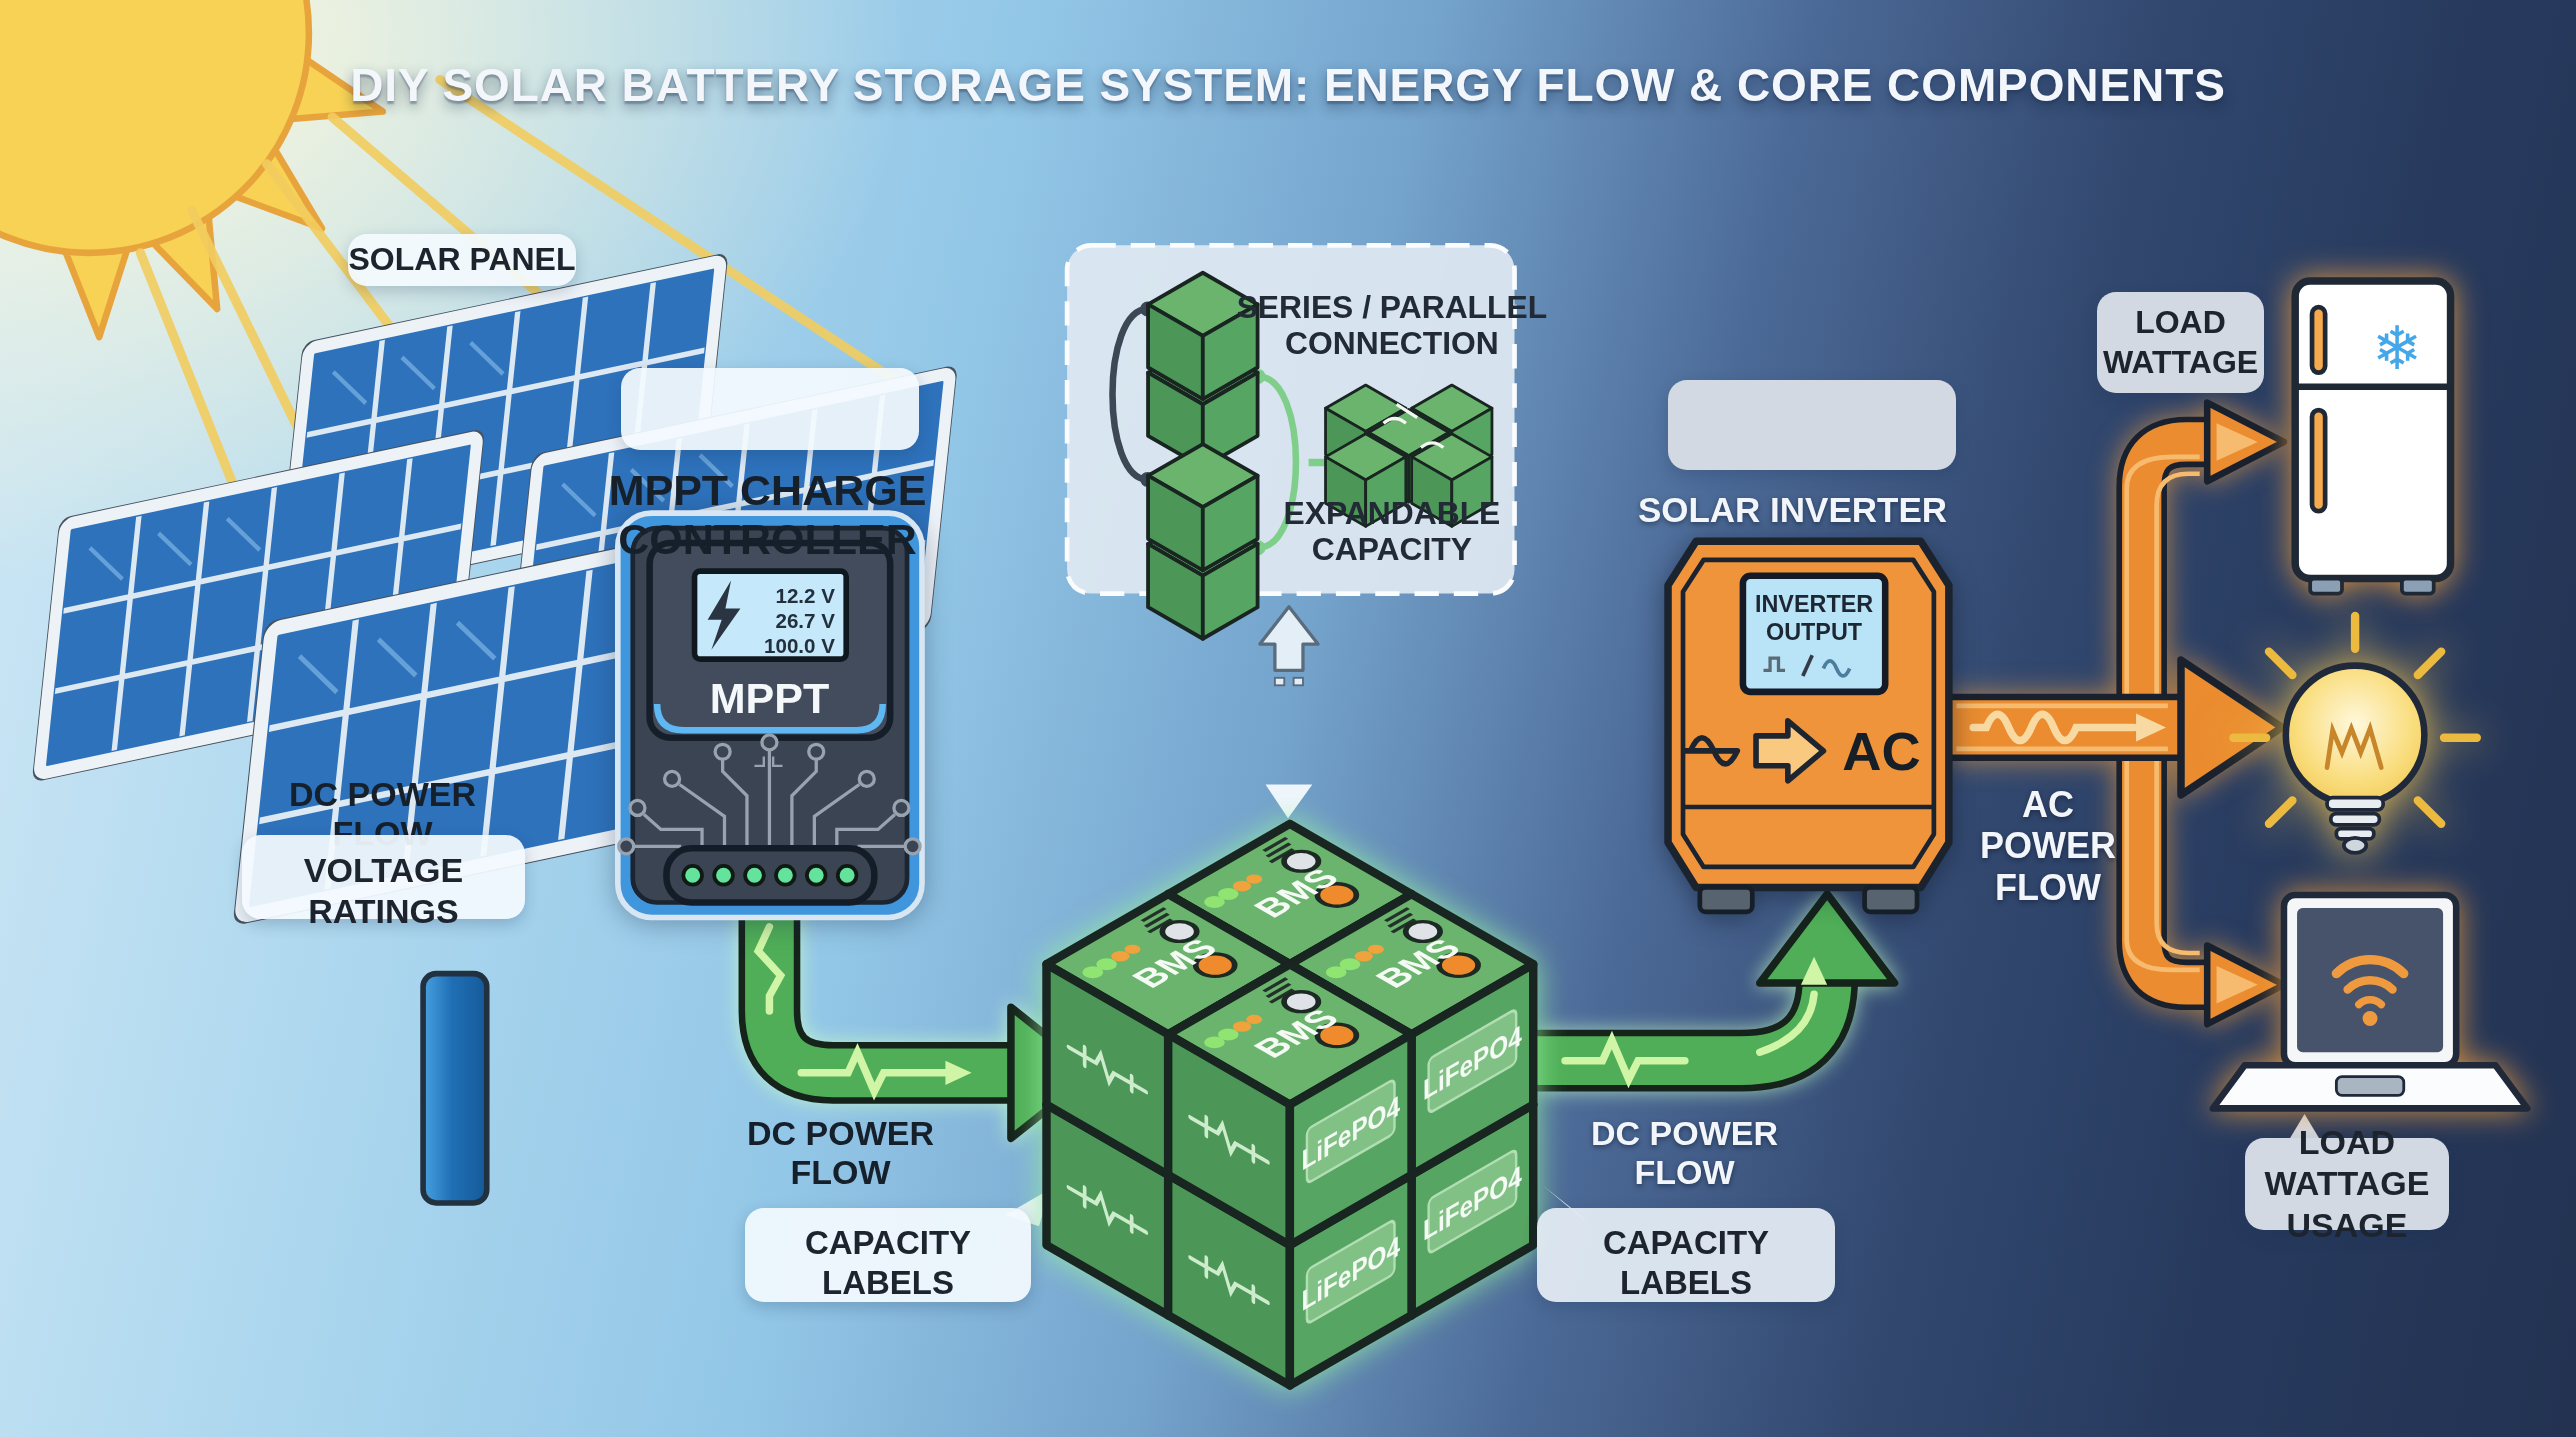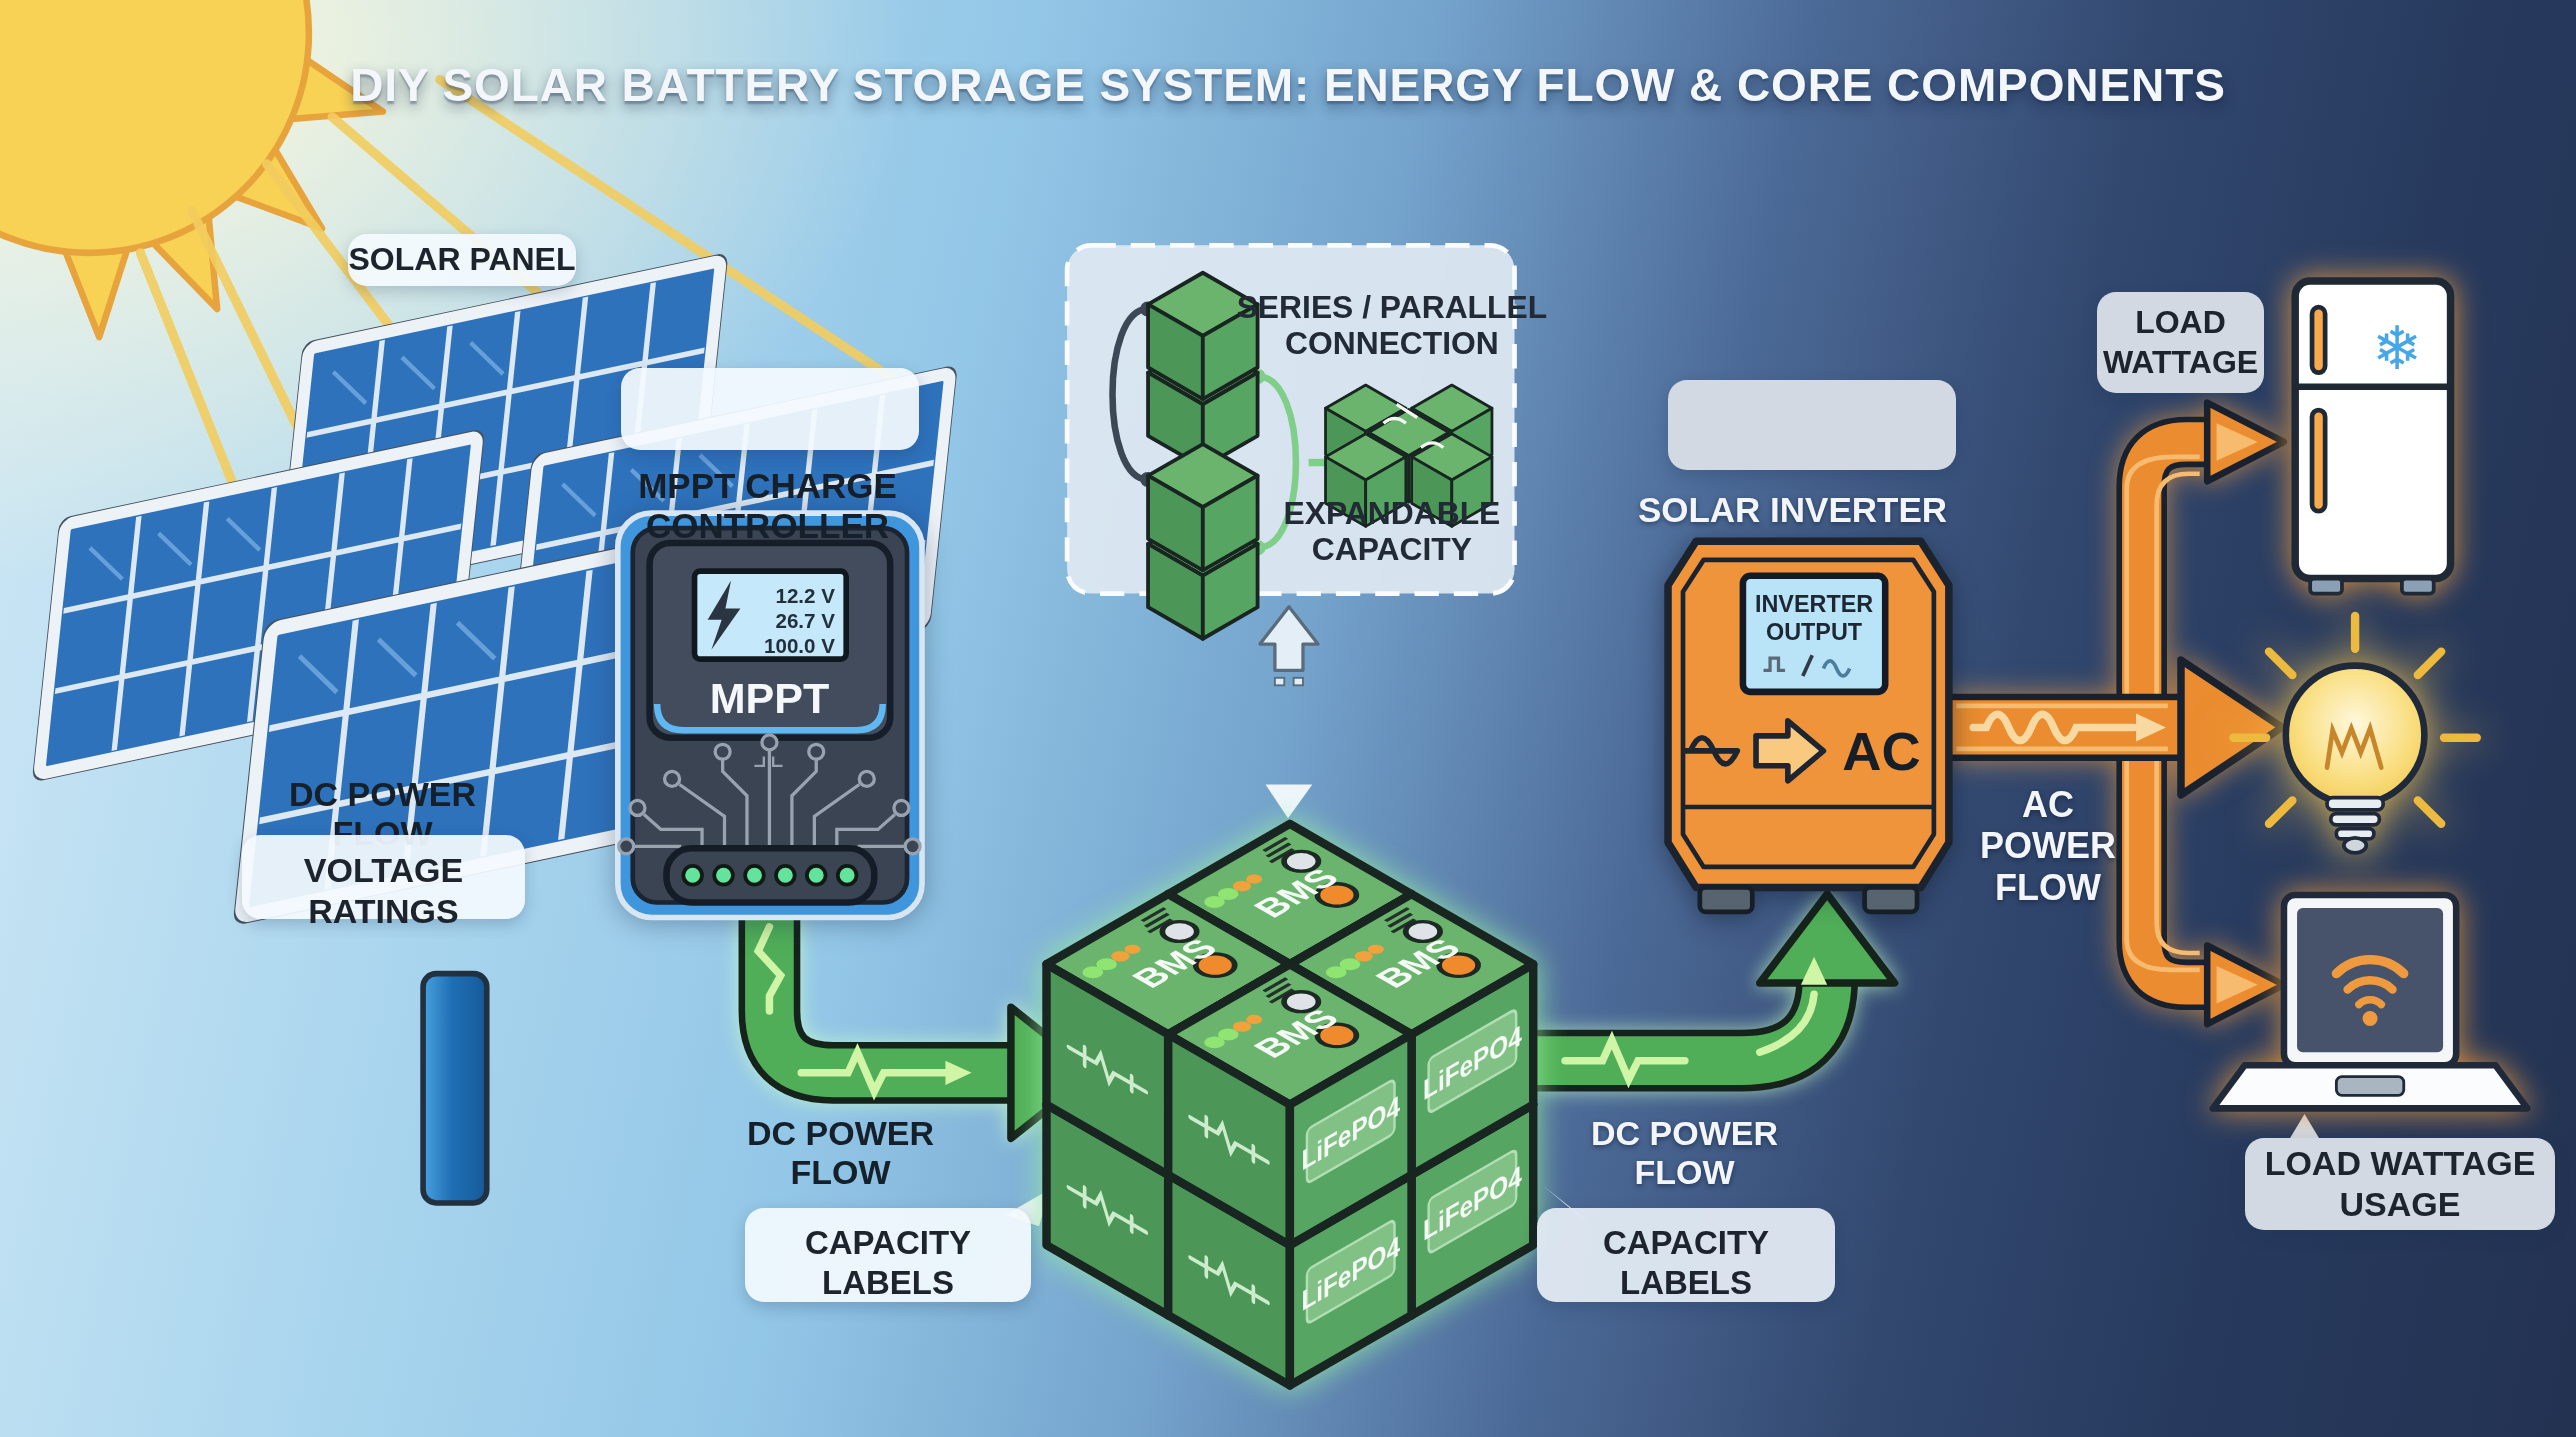--- a/index.html
+++ b/index.html
@@ -362,21 +362,21 @@
 </svg>
 
 <div class="ov page-title">DIY SOLAR BATTERY STORAGE SYSTEM: ENERGY FLOW &amp; CORE COMPONENTS</div>
 
 <div class="ov box" style="left:348px;top:234px;width:228px;height:52px;font-size:32px;">
   <span>SOLAR PANEL</span>
 </div>
 
 <div class="ov box" style="left:621px;top:368px;width:298px;height:82px;"></div>
 
-<div class="ov flow-label" style="left:543px;top:466px;width:449px;font-size:35px;">MPPT CHARGE CONTROLLER</div>
+<div class="ov flow-label" style="left:543px;top:466px;width:449px;font-size:43px;">MPPT CHARGE CONTROLLER</div>
 
 <div class="ov flow-label" style="left:242px;top:775px;width:281px;font-size:34px;">DC POWER FLOW</div>
 
 <div class="ov box" style="left:242px;top:835px;width:283px;height:84px;font-size:34px;justify-content:flex-start;padding-top:15px;">
   <span>VOLTAGE RATINGS</span>
 </div>
 
 
 <div class="ov flow-label" style="left:721px;top:1114px;width:239px;font-size:34px;">DC POWER FLOW</div>
 
@@ -397,19 +397,19 @@
 <div class="ov flow-label light" style="left:1966px;top:784px;width:164px;font-size:36px;">
   <div>AC POWER</div>
   <div>FLOW</div>
 </div>
 
 <div class="ov box gray" style="left:2097px;top:281px;width:167px;height:101px;font-size:32px;margin-top:11px;">
   <span>LOAD</span>
   <span>WATTAGE</span>
 </div>
 
-<div class="ov box gray" style="left:2245px;top:1138px;width:310px;height:92px;font-size:34px;">
+<div class="ov box gray" style="left:2245px;top:1138px;width:204px;height:92px;font-size:34px;">
   <span>LOAD WATTAGE</span>
   <span>USAGE</span>
 </div>
 
 </div>
 
 
 </body></html>

